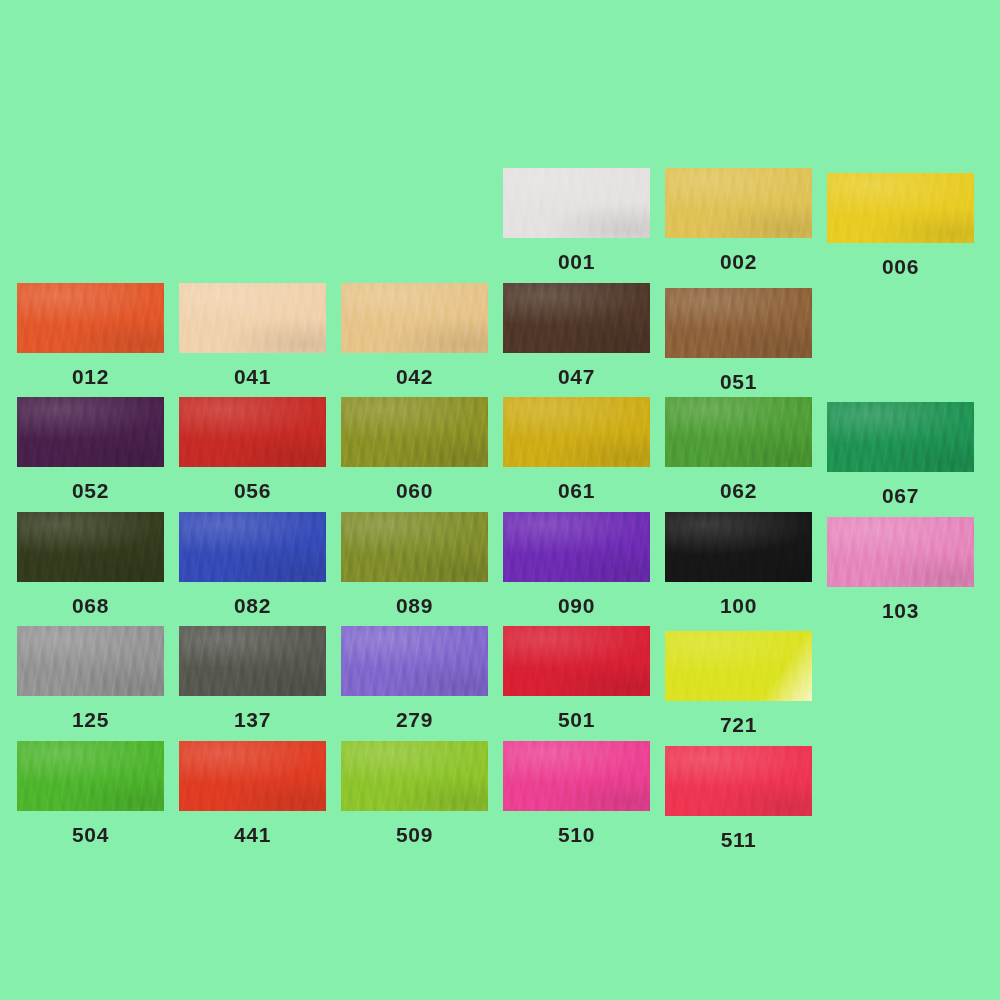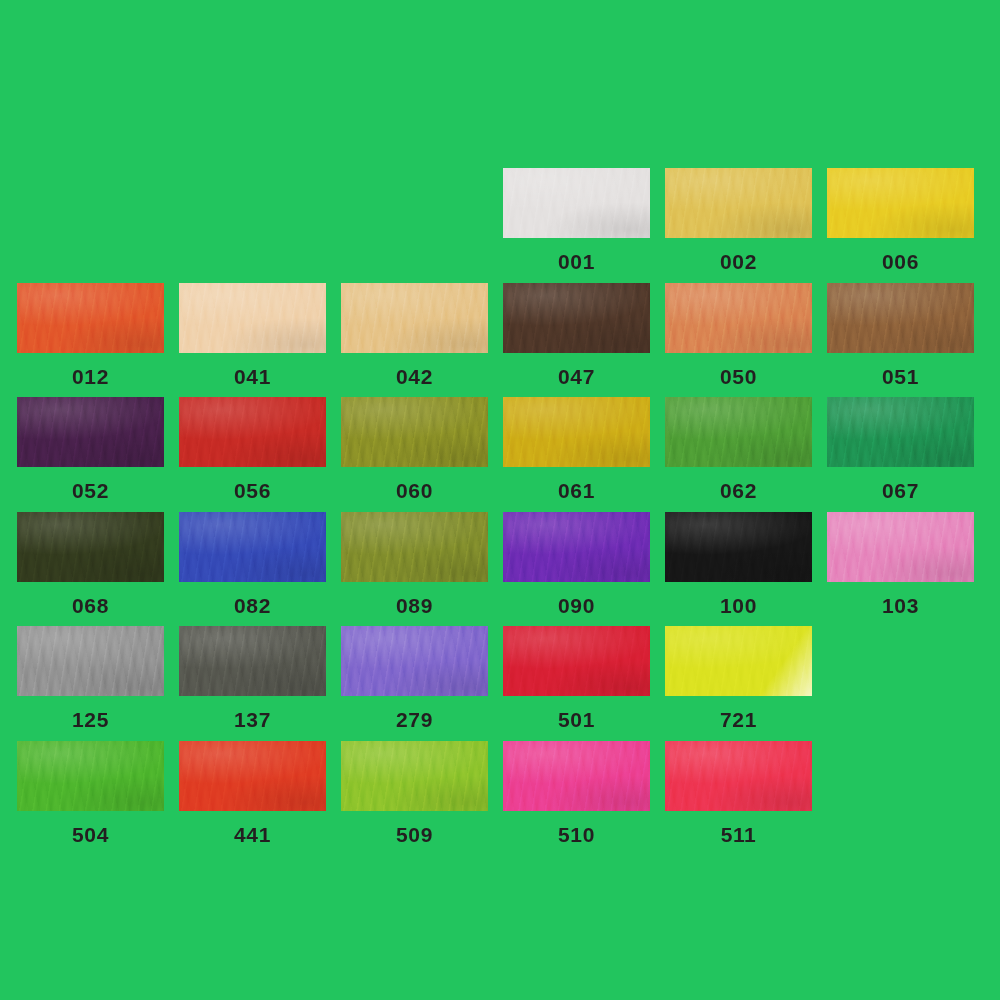--- a/index.html
+++ b/index.html
@@ -12,21 +12,21 @@
     width: 1000px;
     height: 1000px;
     font-family: "Liberation Sans", sans-serif;
     overflow: hidden;
   }
 
   #chart {
     position: relative;
     width: 1000px;
     height: 1000px;
-    background: #22c55e;
+    background: #86efac;
   }
 
   .swatch-grid {
     position: absolute;
     left: 17px;
     top: 168px;
     width: 966px;
   }
 
   .swatch-row {
@@ -35,21 +35,21 @@
     height: 114.5px;
   }
 
   .swatch-cell {
     width: 147px;
     margin-right: 15px;
     display: flex;
     flex-direction: column;
     align-items: center;
   }
-  .swatch-cell:last-child { margin-right: 0; }
+  .swatch-cell:last-child { margin-right: 0; justify-content: center; }
 
   .swatch-cell.empty .swatch-chip,
   .swatch-cell.empty .swatch-label { visibility: hidden; }
 
   .swatch-chip {
     width: 147px;
     height: 70px;
     position: relative;
     overflow: hidden;
     background-repeat: no-repeat;
@@ -150,24 +150,20 @@
         </div>
         <div class="swatch-cell">
           <div class="swatch-chip" title="042" style="background-color: rgb(230, 195, 135);"></div>
           <div class="swatch-label">042</div>
         </div>
         <div class="swatch-cell">
           <div class="swatch-chip" title="047" style="background-color: rgb(78, 54, 40);"></div>
           <div class="swatch-label">047</div>
         </div>
         <div class="swatch-cell">
-          <div class="swatch-chip" title="050" style="background-color: rgb(218, 131, 81);"></div>
-          <div class="swatch-label">050</div>
-        </div>
-        <div class="swatch-cell">
           <div class="swatch-chip" title="051" style="background-color: rgb(140, 96, 57);"></div>
           <div class="swatch-label">051</div>
         </div>
       </div>
       <div class="swatch-row">
         <div class="swatch-cell">
           <div class="swatch-chip" title="052" style="background-color: rgb(71, 32, 74);"></div>
           <div class="swatch-label">052</div>
         </div>
         <div class="swatch-cell">

